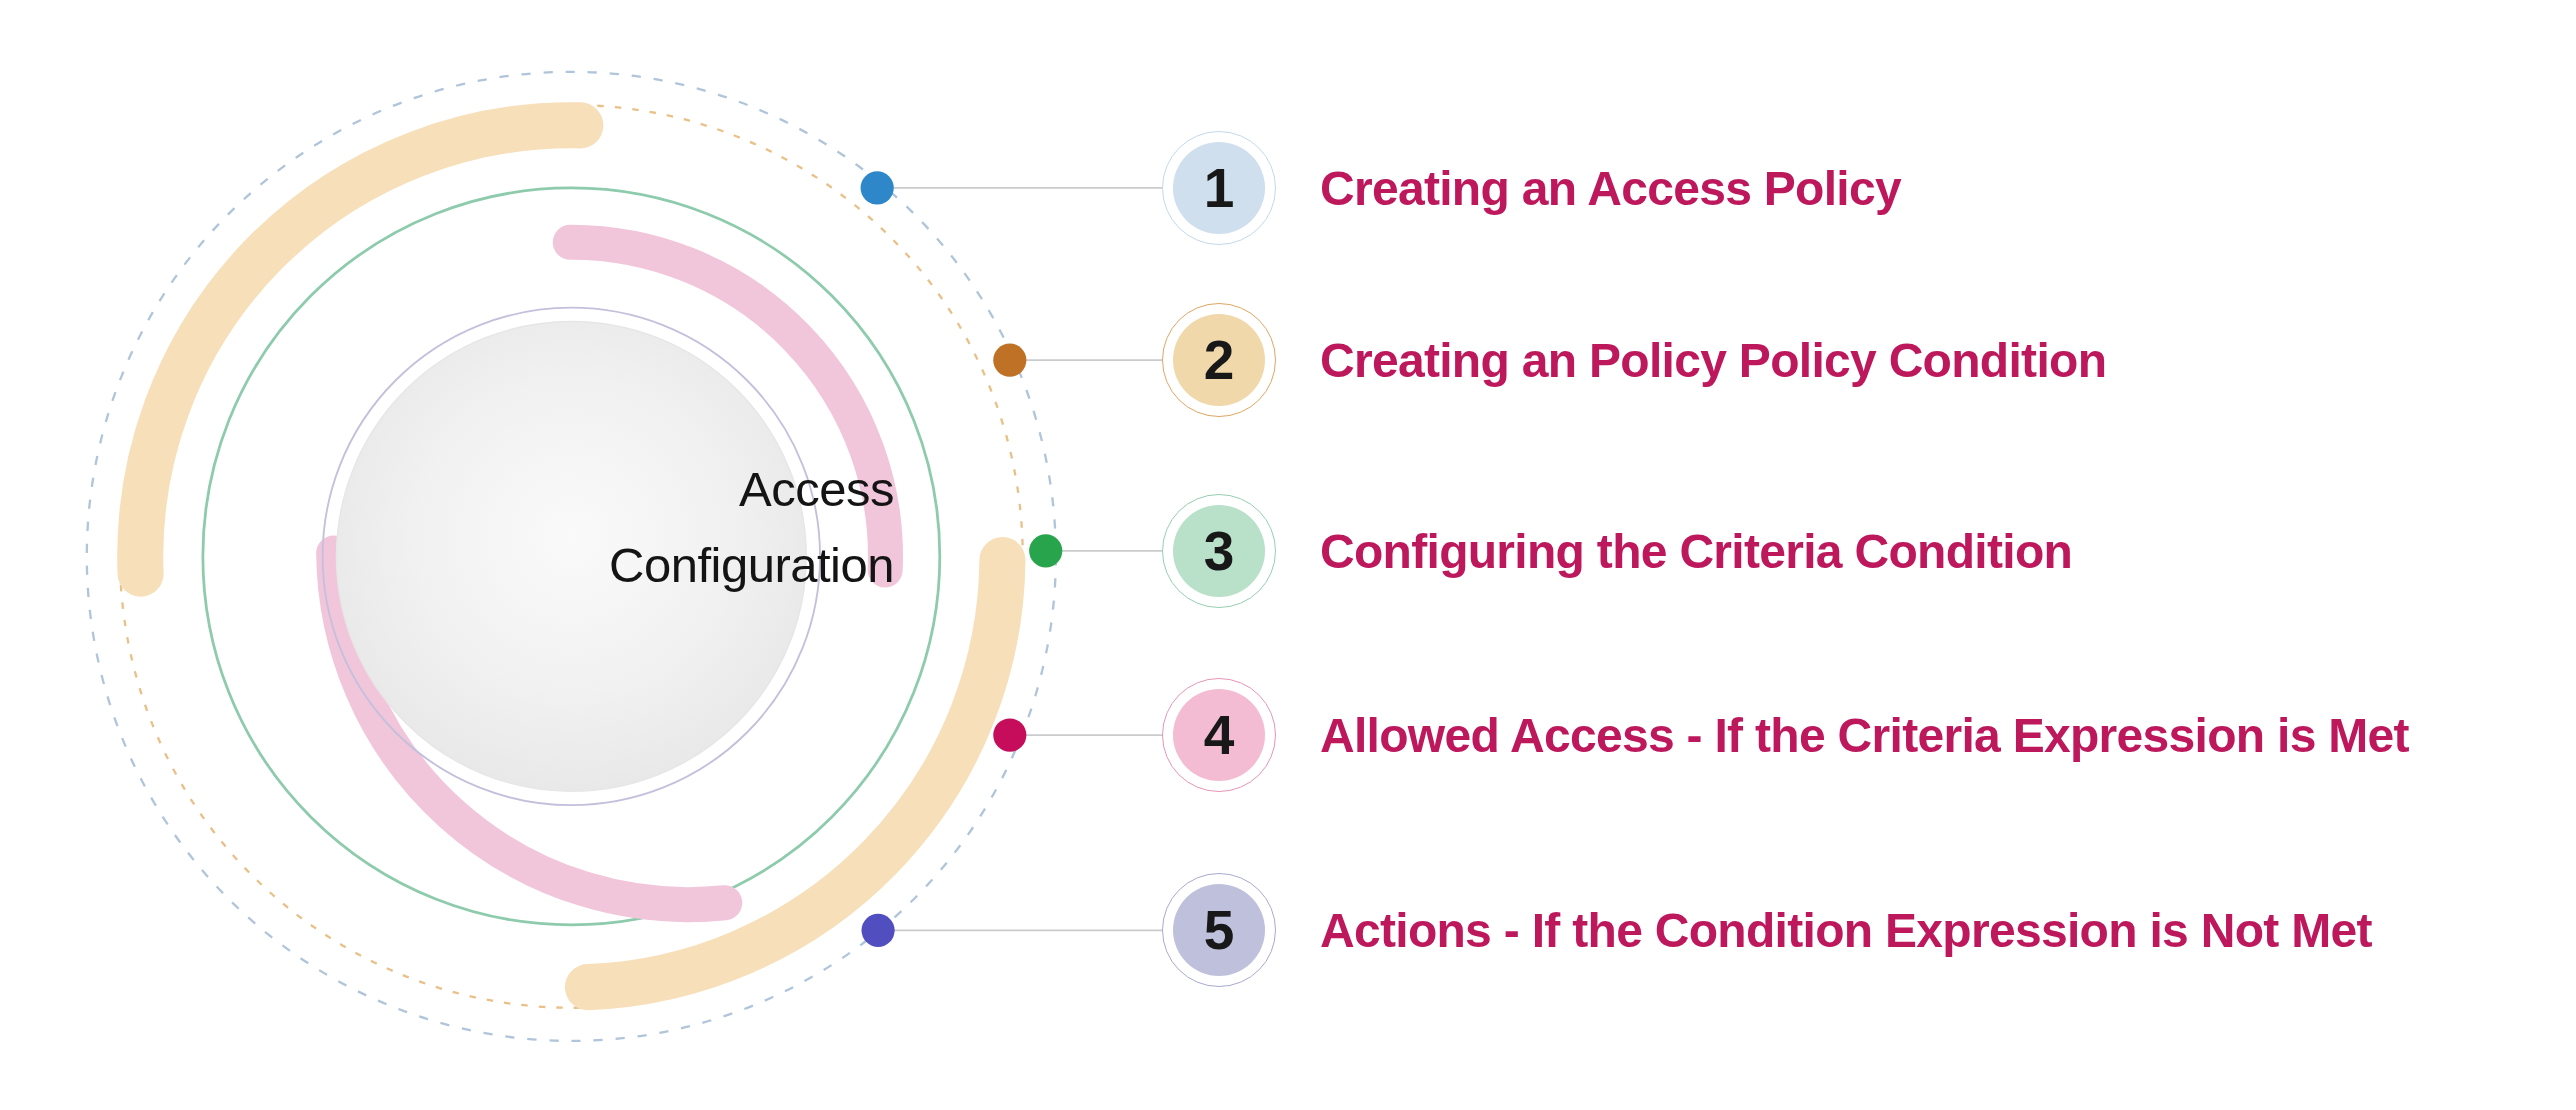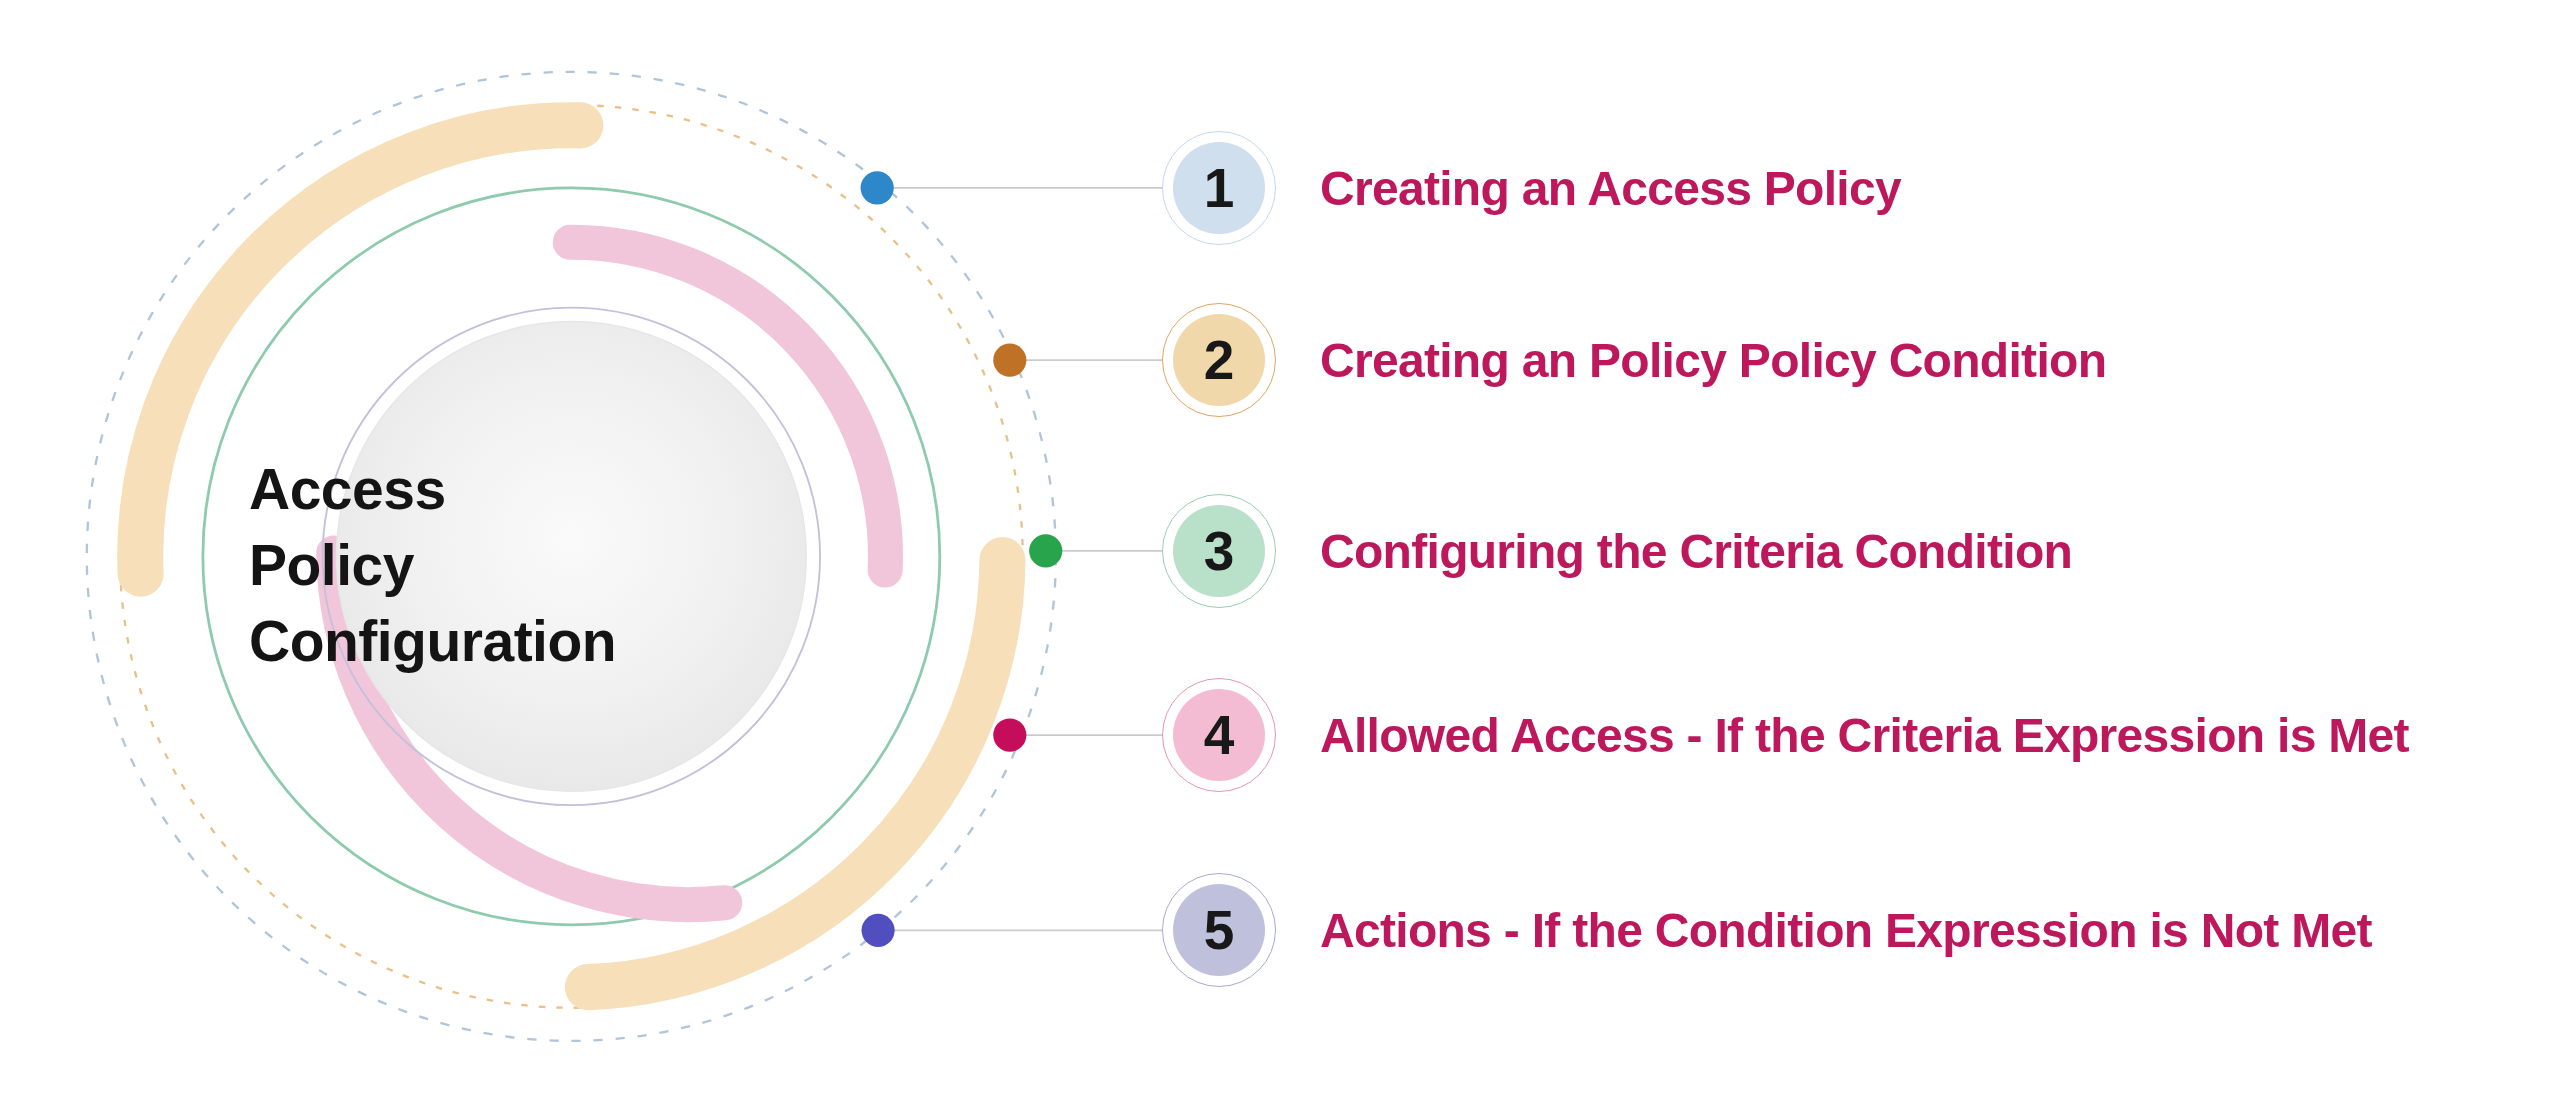--- a/index.html
+++ b/index.html
@@ -19,23 +19,23 @@
   svg.diagram {
     position: absolute;
     left: 0; top: 0;
     pointer-events: none;
   }
   .center-title {
     position: absolute;
     left: 249px;
     top: 451px;
     width: 645px;
-    text-align: left;
-    font-size: 57px;
-    font-weight: 700;
+    text-align: right;
+    font-size: 49px;
+    font-weight: 400;
     color: #141414;
     letter-spacing: -0.5px;
   }
   .center-title .line { line-height: 76px; }
   .step-row {
     position: absolute;
     left: 1162px;
     height: 116px;
     display: flex;
     align-items: center;
@@ -113,21 +113,20 @@
 
     <circle cx="952" cy="204" r="18" style="fill: rgb(45, 135, 201);"></circle>
     <circle cx="1096" cy="391" r="18" style="fill: rgb(191, 114, 38);"></circle>
     <circle cx="1135" cy="598" r="18" style="fill: rgb(40, 164, 76);"></circle>
     <circle cx="1096" cy="798" r="18" style="fill: rgb(198, 13, 92);"></circle>
     <circle cx="953" cy="1010" r="18" style="fill: rgb(81, 79, 192);"></circle>
   </svg>
 
   <div class="center-title">
     <div class="line">Access</div>
-    <div class="line">Policy</div>
     <div class="line">Configuration</div>
   </div>
 
   <div class="step-row" style="top:130px">
     <div class="badge-ring" style="border-color: rgb(196, 217, 237);">
       <div class="badge-fill" style="background: rgb(207, 223, 238);">
         <span class="badge-num">1</span>
       </div>
     </div>
     <div class="step-label">Creating an Access Policy</div>

